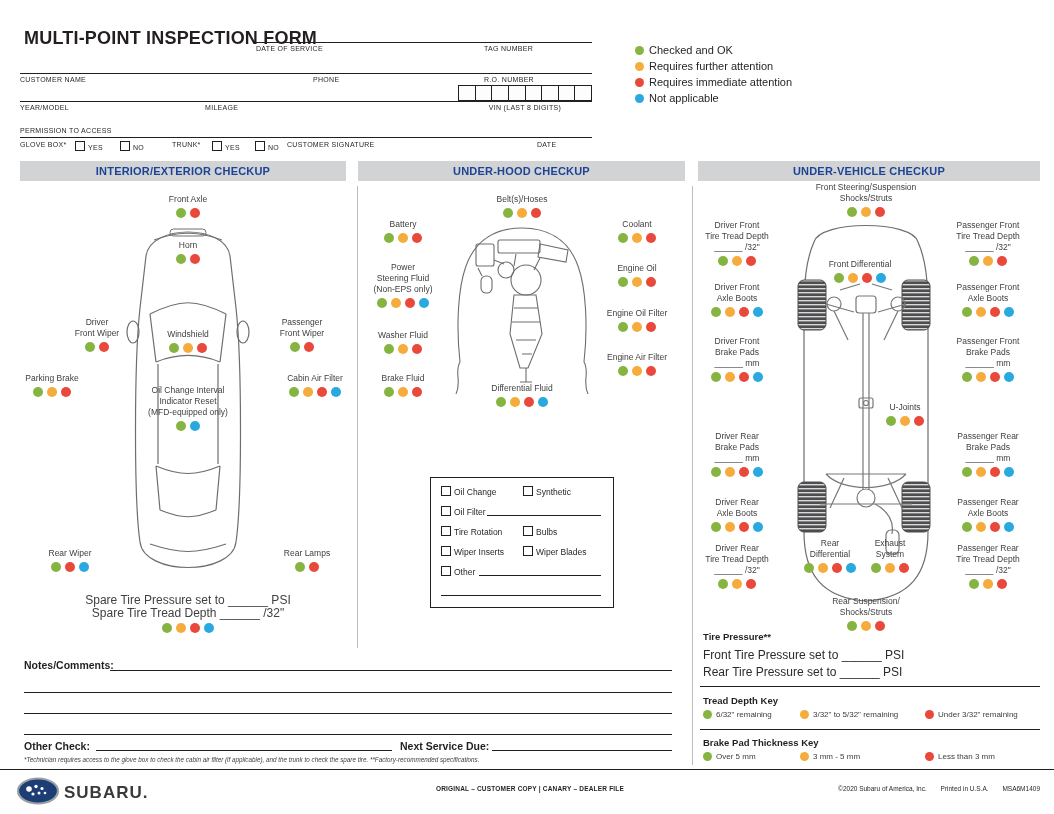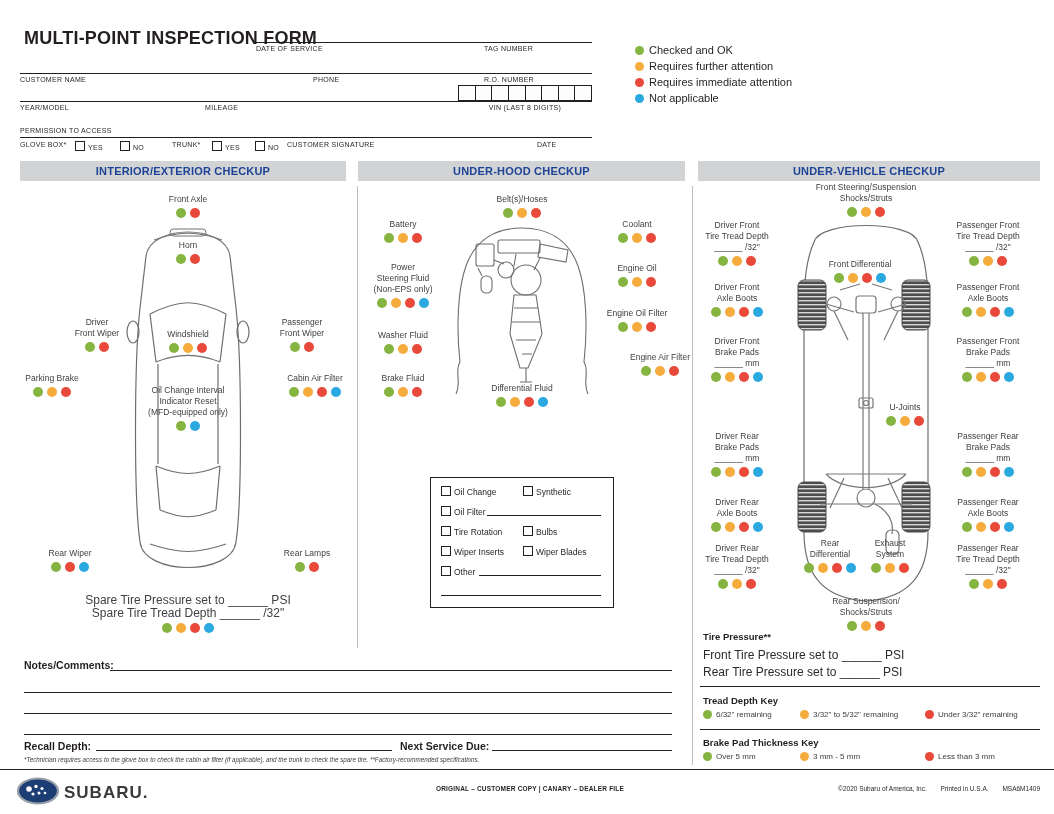--- a/index.html
+++ b/index.html
@@ -39,21 +39,21 @@
   .i-driver-front-wiper{left:97px;top:317px}.i-windshield{left:188px;top:329px}
   .i-passenger-front-wiper{left:302px;top:317px}.i-parking-brake{left:52px;top:373px;width:100px}
   .i-cabin-air-filter{left:315px;top:373px;width:100px}.i-oil-change-interval{left:188px;top:385px}
   .i-rear-wiper{left:70px;top:548px}.i-rear-lamps{left:307px;top:548px}
   .i-spare-tire{left:188px;top:594px;width:240px;}
   .i-spare-tire .ilabel{font-size:12px;line-height:13px;}
   
   .i-belts-hoses{left:522px;top:194px}.i-battery{left:403px;top:219px}.i-coolant{left:637px;top:219px}
   .i-power-steering{left:403px;top:262px;width:110px}.i-engine-oil{left:637px;top:263px}
   .i-engine-oil-filter{left:637px;top:308px}.i-washer-fluid{left:403px;top:330px}
-  .i-engine-air-filter{left:660px;top:352px}.i-brake-fluid{left:403px;top:373px}
+  .i-engine-air-filter{left:637px;top:352px}.i-brake-fluid{left:403px;top:373px}
   .i-transmission-fluid{left:522px;top:383px}
   
   .i-front-steering{left:866px;top:182px;width:170px}
   .i-driver-front-tread{left:737px;top:220px}.i-passenger-front-tread{left:988px;top:220px}
   .i-front-differential{left:860px;top:259px}
   .i-driver-front-axle{left:737px;top:282px}.i-passenger-front-axle{left:988px;top:282px}
   .i-driver-front-brake{left:737px;top:336px}.i-passenger-front-brake{left:988px;top:336px}
   .i-u-joints{left:905px;top:402px}
   .i-driver-rear-brake{left:737px;top:431px}.i-passenger-rear-brake{left:988px;top:431px}
   .i-driver-rear-axle{left:737px;top:497px}.i-passenger-rear-axle{left:988px;top:497px}
@@ -462,21 +462,21 @@
         <span class="dot red"></span>
         <span class="elabel">Less than 3 mm</span>
       </span>
     </div>
 
   <div class="b105" style="left:24px;top:659px">Notes/Comments:</div>
   <div class="line" style="left:110px;top:670px;width:562px"></div>
   <div class="line" style="left:24px;top:692px;width:648px"></div>
   <div class="line" style="left:24px;top:713px;width:648px"></div>
   <div class="line" style="left:24px;top:734px;width:648px"></div>
-  <div class="b105" style="left:24px;top:740px">Recall Depth:</div>
+  <div class="b105" style="left:24px;top:740px">Other Check:</div>
   <div class="line" style="left:96px;top:750px;width:296px"></div>
   <div class="b105" style="left:400px;top:740px">Next Service Due:</div>
   <div class="line" style="left:492px;top:750px;width:180px"></div>
   <div class="footnote">*Technician requires access to the glove box to check the cabin air filter (if applicable), and the trunk to check the spare tire. **Factory-recommended specifications.</div>
 
   <div class="line" style="left:0;top:769px;width:1054px;border-color:#231f20"></div>
   <div class="subaru-logo">
     <svg width="150" height="32" viewBox="0 0 150 32">
       <ellipse cx="22" cy="16" rx="20" ry="12.5" fill="#1d3e75" stroke="#9aa0a8" stroke-width="2.2"></ellipse>
       <circle cx="13" cy="14" r="2.8" fill="#fff"></circle>

